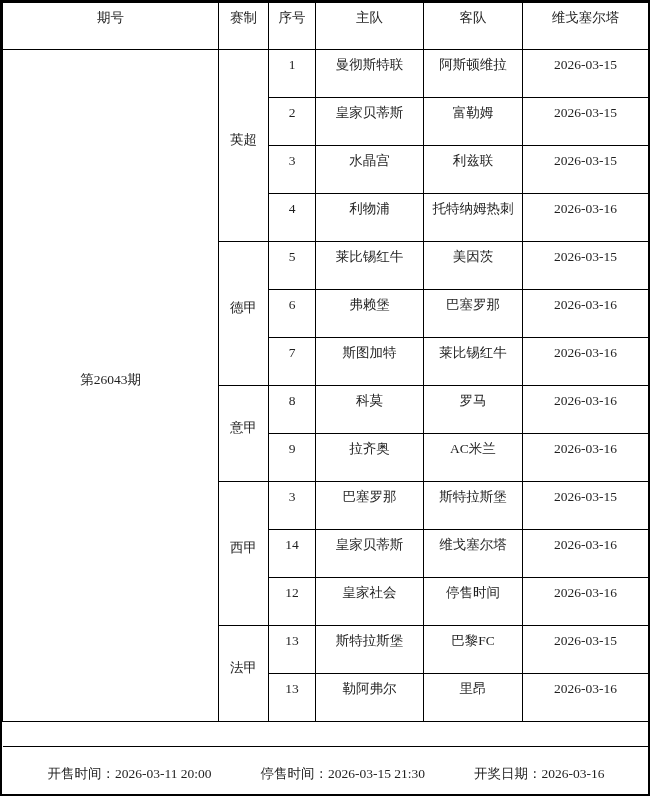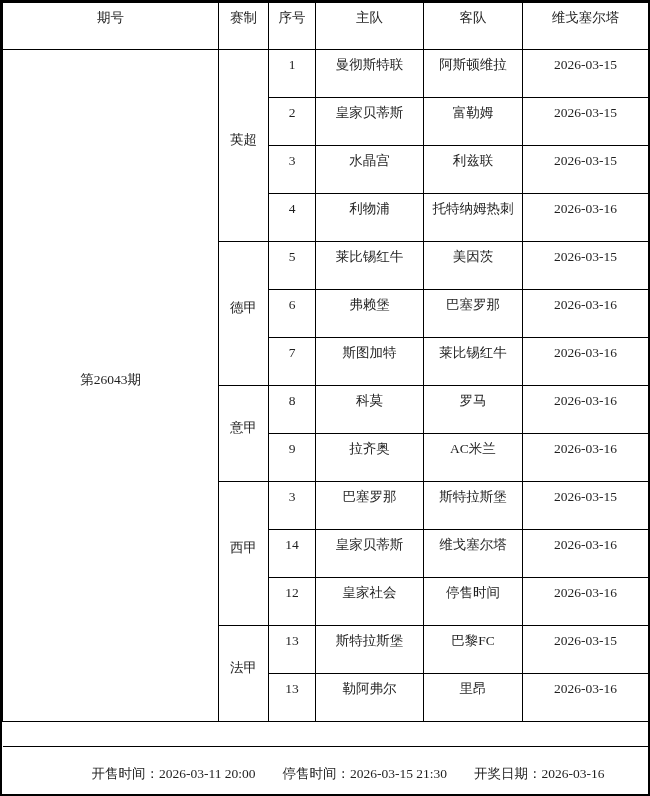--- a/index.html
+++ b/index.html
@@ -48,21 +48,20 @@
     height: 53px;
     border: none;
     padding: 0 44px 8px 45px;
   }
   .footer-flex {
     display: flex;
     justify-content: space-between;
     align-items: center;
     font-size: 13.5px;
     color: #1f1f1f;
-    margin-left: 44px;
   }
 </style>
 </head>
 <body>
 
 <div class="sheet">
   <table class="schedule">
     <colgroup>
       <col class="c-period">
         <col class="c-league">

